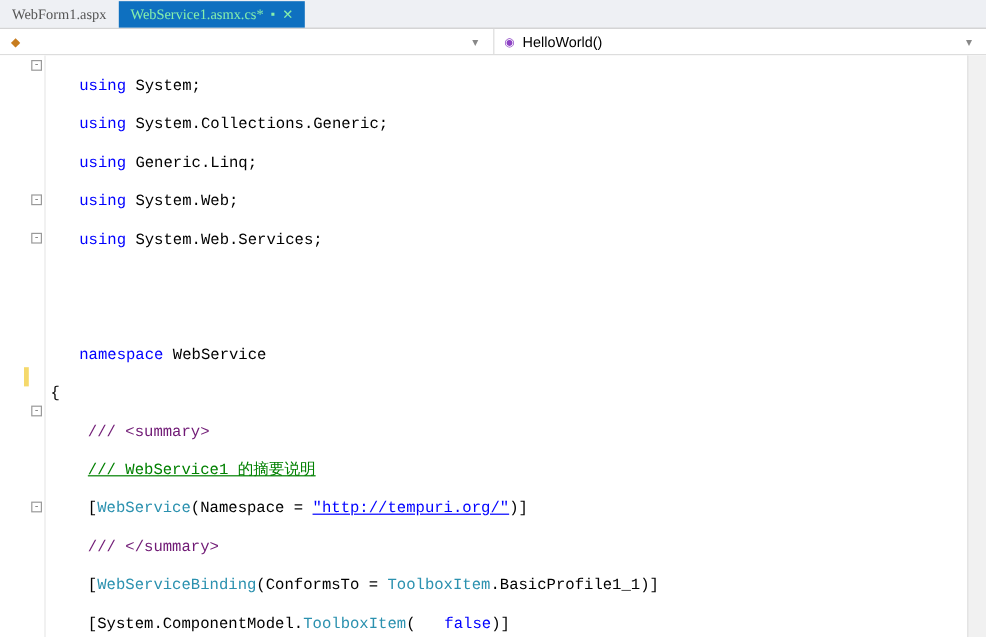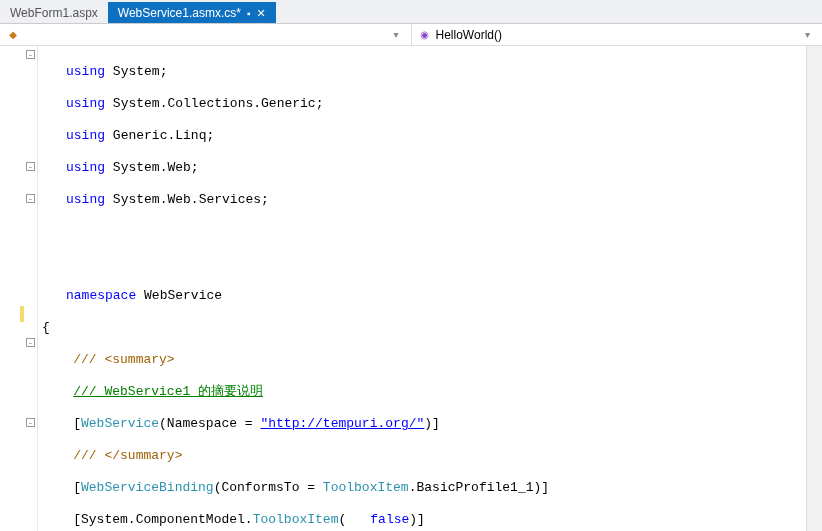--- a/index.html
+++ b/index.html
@@ -15,33 +15,33 @@
   }
   .tab-strip {
     background: #eef0f4;
     display: flex;
     align-items: flex-end;
     height: 24px;
     border-bottom: 1px solid #ccc;
   }
   .tab {
     padding: 3px 10px;
-    font-family: Liberation Sans, sans-serif;
+    font-family: Liberation Serif, serif;
     font-size: 12px;
     color: #555;
     background: #eef0f4;
     display: flex;
     align-items: center;
     gap: 6px;
     cursor: pointer;
     border-top: 1px solid transparent;
   }
   .tab.active {
     background: #0e70c0;
-    color: #ffffff;
+    color: #86efac;
   }
   .tab .close { font-size: 11px; }
   .tab .pin { font-size: 10px; }
   .nav-bar {
     height: 22px;
     display: flex;
     border-bottom: 1px solid #ddd;
     font-family: "Segoe UI", Tahoma, sans-serif;
   }
   .nav-left, .nav-right {
@@ -98,21 +98,21 @@
     padding: 2px 0;
     white-space: pre;
     line-height: 16px;
     position: relative;
   }
   .line { height: 16px; padding-left: 4px; }
   .kw { color: #0000ff; margin-left: 24px; }
   .type { color: #2b91af; }
   .str { color: #a31515; }
   .cmt { color: #008000; text-decoration: underline; }
-  .gray { color: #a16207; }
+  .gray { color: #701a75; }
   .url { color: #0000ff; text-decoration: underline; }
   .scrollbar-v {
     width: 16px;
     background: #f1f1f1;
     border-left: 1px solid #e0e0e0;
   }
 </style>
 </head>
 <body>
 

